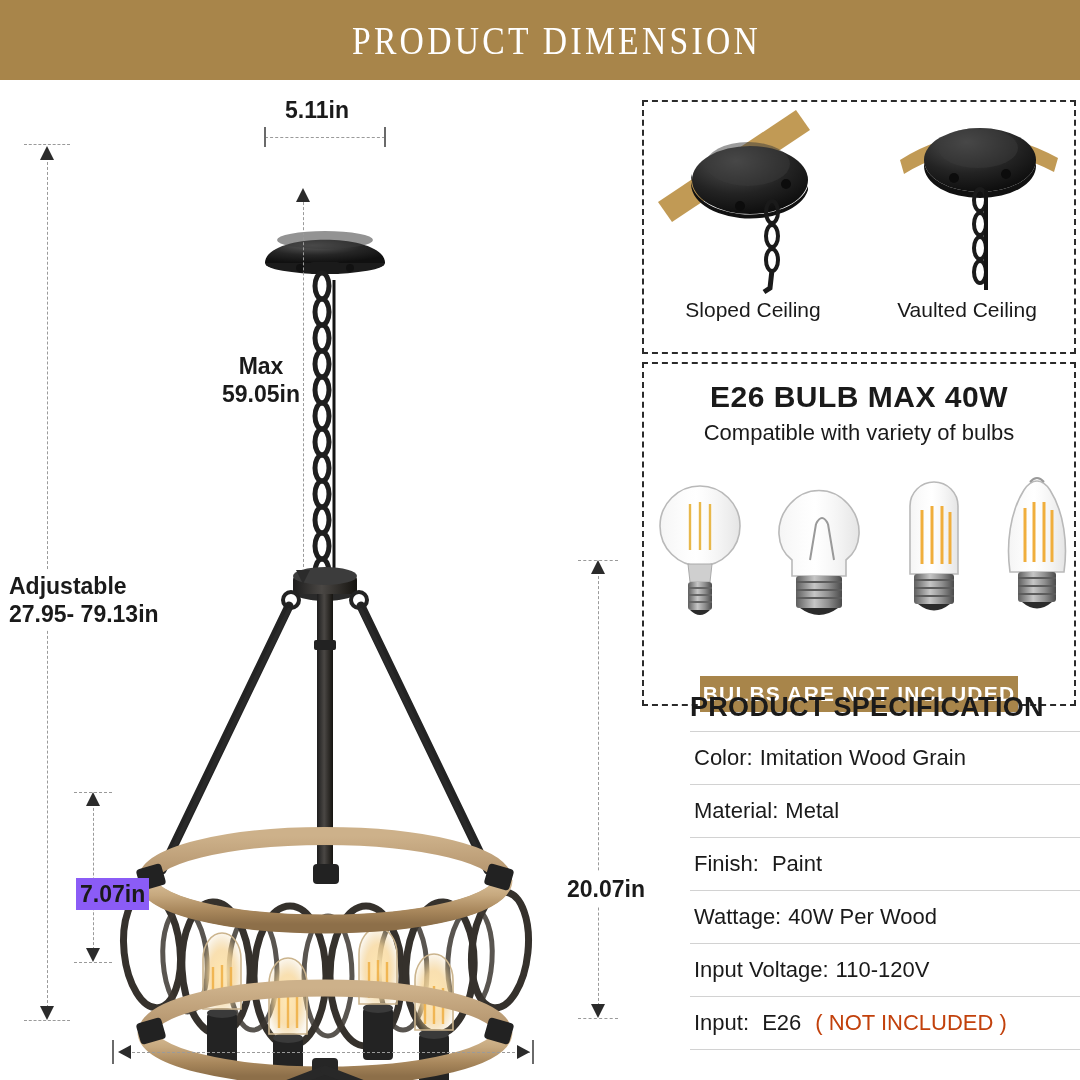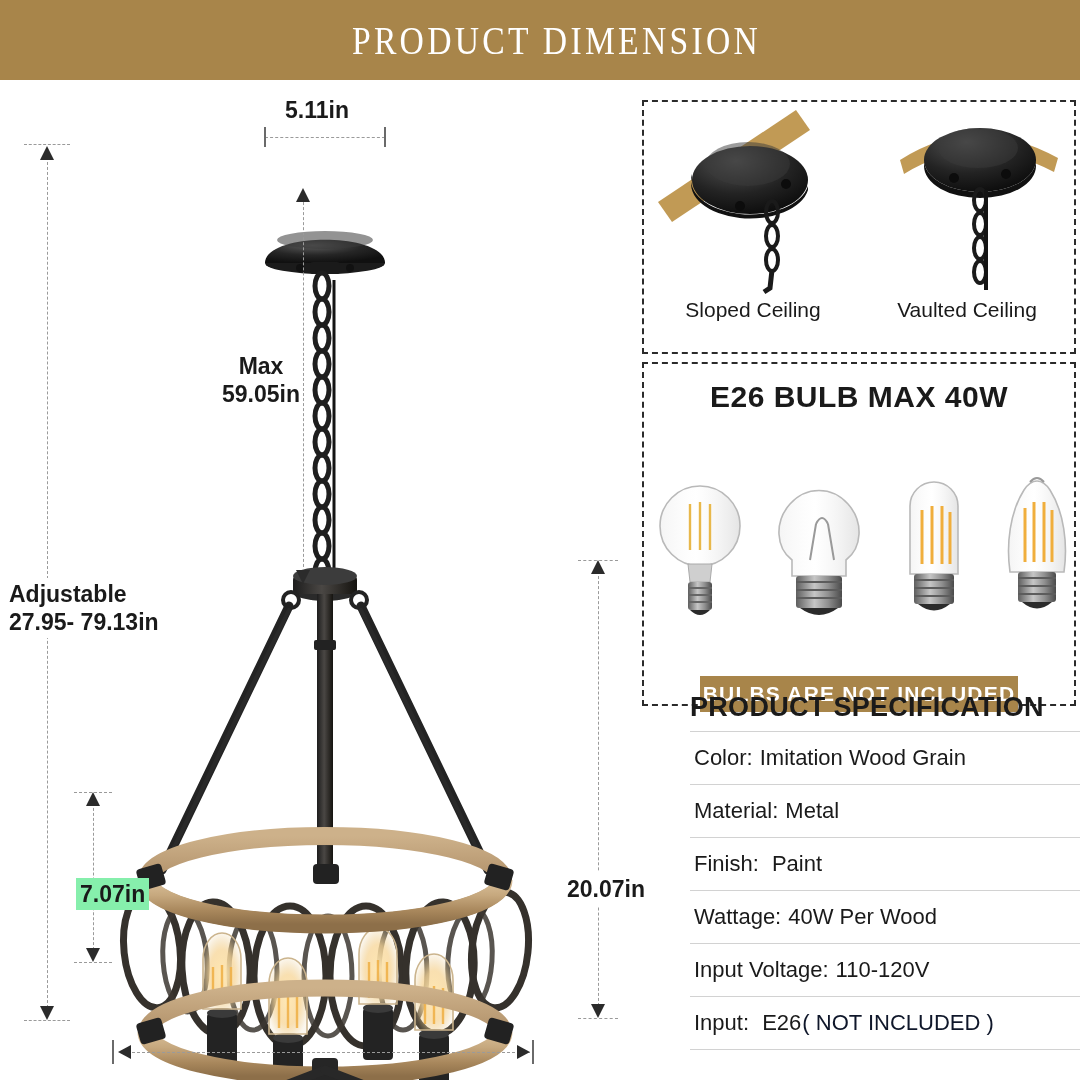--- a/index.html
+++ b/index.html
@@ -12,21 +12,21 @@
   .header-title{color:#fff;font-family:"Liberation Serif","DejaVu Serif",serif;
           font-size:41px;letter-spacing:4px;font-weight:400;
           transform:scaleX(.82);transform-origin:center;white-space:nowrap;}
 
   
   .diagram{position:absolute;left:0;top:80px;width:640px;height:1000px;font-weight:bold;}
 
   .dimlabel{position:absolute;font-size:23px;color:#1a1a1a;line-height:1.22;white-space:pre;}
   .dim-511{left:285px;top:16px;}
   .dim-max{left:222px;top:272px;text-align:center;}
-  .dim-adj{left:6px;top:490px;margin-top:8px;}
+  .dim-adj{left:6px;top:490px;}
   .dim-707{left:76px;top:798px;}
   .dim-2007{left:565px;top:792px;}
 
   
   .vline{position:absolute;width:0;border-left:1px dashed #9a9a9a;}
   .hline{position:absolute;height:0;border-top:1px dashed #9a9a9a;}
   .tick{position:absolute;background:#6a6a6a;}
   .arw{position:absolute;width:0;height:0;}
   .arw-up{border-left:7px solid transparent;border-right:7px solid transparent;border-bottom:14px solid #2b2b2b;}
   .arw-dn{border-left:7px solid transparent;border-right:7px solid transparent;border-top:14px solid #2b2b2b;}
@@ -51,21 +51,21 @@
       background:#a8854a;color:#fff;display:flex;align-items:center;justify-content:center;
       font-size:21px;font-weight:700;letter-spacing:1.2px;}
 
   
   .spec{position:absolute;left:50px;top:612px;width:392px;}
   .spec-title{font-size:27px;font-weight:700;letter-spacing:.3px;padding-bottom:8px;}
   .spec-row{border-top:1px solid #d2d2d2;padding:13px 0 13px 4px;font-size:22px;white-space:nowrap;}
   .spec-row:last-child{border-bottom:1px solid #d2d2d2;}
   .spec-k{font-weight:400;}
   .spec-v{margin-left:7px;}
-  .spec-note{color:#0f172a;margin-left:1px;}
+  .spec-note{color:#c2410c;margin-left:14px;}
 </style>
 </head>
 <body>
 
 <div class="header">
   <div class="header-title">PRODUCT DIMENSION</div>
 </div>
 
 <div class="diagram">
 
@@ -231,21 +231,21 @@
   <div class="arw arw-dn" style="left:40px;top:926px;"></div>
   <div class="hline" style="left:24px;top:64px;width:46px;"></div>
   <div class="hline" style="left:24px;top:940px;width:46px;"></div>
   <div class="dimlabel dim-adj" style="background:#fff;padding:2px 3px;"><span>Adjustable</span><br><span>27.95- 79.13in</span></div>
 
   <div class="vline" style="left:93px;top:718px;height:162px;"></div>
   <div class="arw arw-up" style="left:86px;top:712px;"></div>
   <div class="arw arw-dn" style="left:86px;top:868px;"></div>
   <div class="hline" style="left:74px;top:712px;width:38px;"></div>
   <div class="hline" style="left:74px;top:882px;width:38px;"></div>
-  <div class="dimlabel dim-707" style="background:#86efac;padding:2px 4px;">7.07in</div>
+  <div class="dimlabel dim-707" style="background:#8b5cf6;padding:2px 4px;">7.07in</div>
 
   <div class="vline" style="left:598px;top:486px;height:450px;"></div>
   <div class="arw arw-up" style="left:591px;top:480px;"></div>
   <div class="arw arw-dn" style="left:591px;top:924px;"></div>
   <div class="hline" style="left:578px;top:480px;width:40px;"></div>
   <div class="hline" style="left:578px;top:938px;width:40px;"></div>
   <div class="dimlabel dim-2007" style="background:#fff;padding:3px 2px;">20.07in</div>
 
   <div class="hline" style="left:122px;top:972px;width:408px;"></div>
   <div class="arw arw-lf" style="left:118px;top:965px;"></div>
@@ -297,20 +297,21 @@
         </g>
         <line x1="342" y1="88" x2="342" y2="188" stroke="#141414" stroke-width="4"></line>
       </g>
     </svg>
     <div class="ceil-caption" style="left:14px;">Sloped Ceiling</div>
     <div class="ceil-caption" style="left:228px;">Vaulted Ceiling</div>
   </div>
 
   <div class="dashbox box-bulb">
     <div class="bulb-title">E26 BULB MAX 40W</div>
+    <div class="bulb-sub">Compatible with variety of bulbs</div>
 
     <svg viewBox="0 0 430 190" style="position:absolute;left:0;top:100px;width:430px;height:190px;">
       <defs>
         <linearGradient id="glassg" x1="0" y1="0" x2="1" y2="0">
           <stop offset="0%" stop-color="#f4f4f4" stop-opacity=".95"></stop>
           <stop offset="45%" stop-color="#ffffff" stop-opacity=".55"></stop>
           <stop offset="100%" stop-color="#e3e3e3" stop-opacity=".95"></stop>
         </linearGradient>
         <linearGradient id="baseg" x1="0" y1="0" x2="1" y2="0">
           <stop offset="0%" stop-color="#5e5e5e"></stop>

